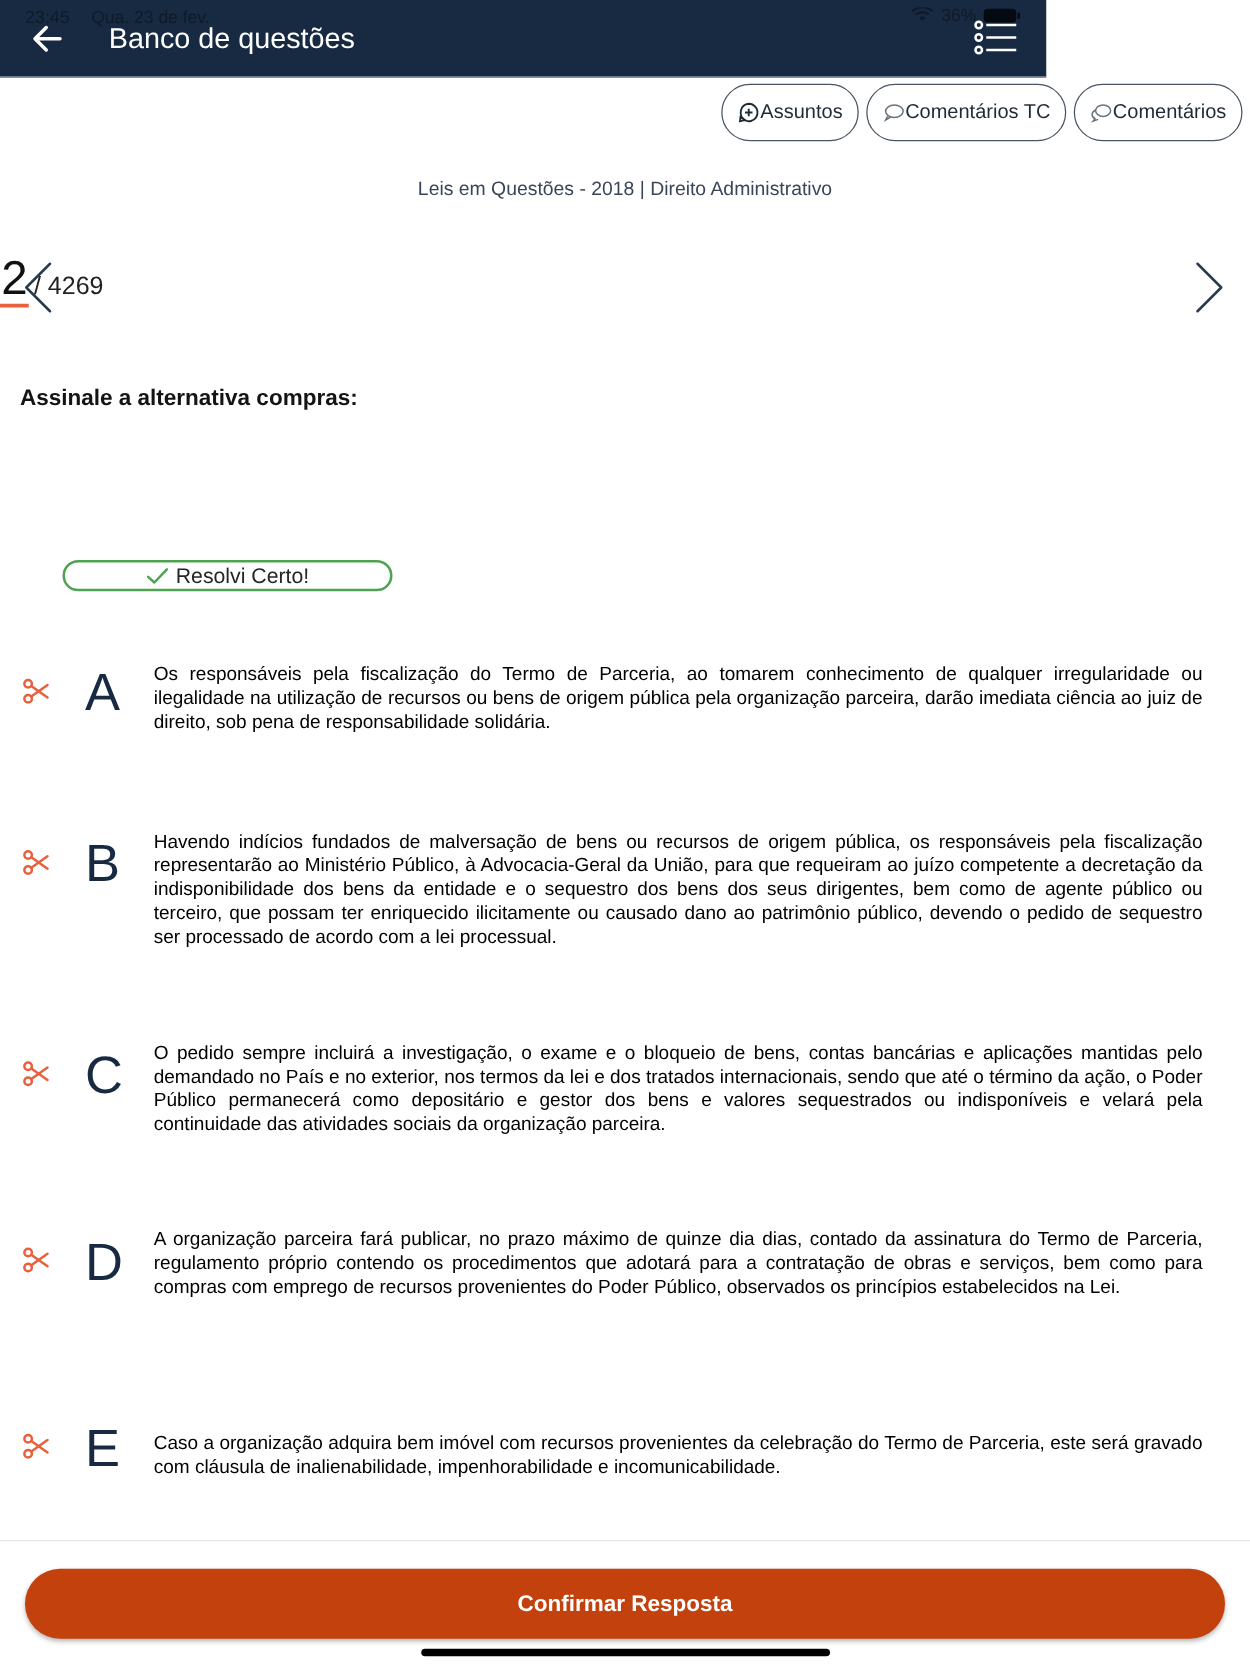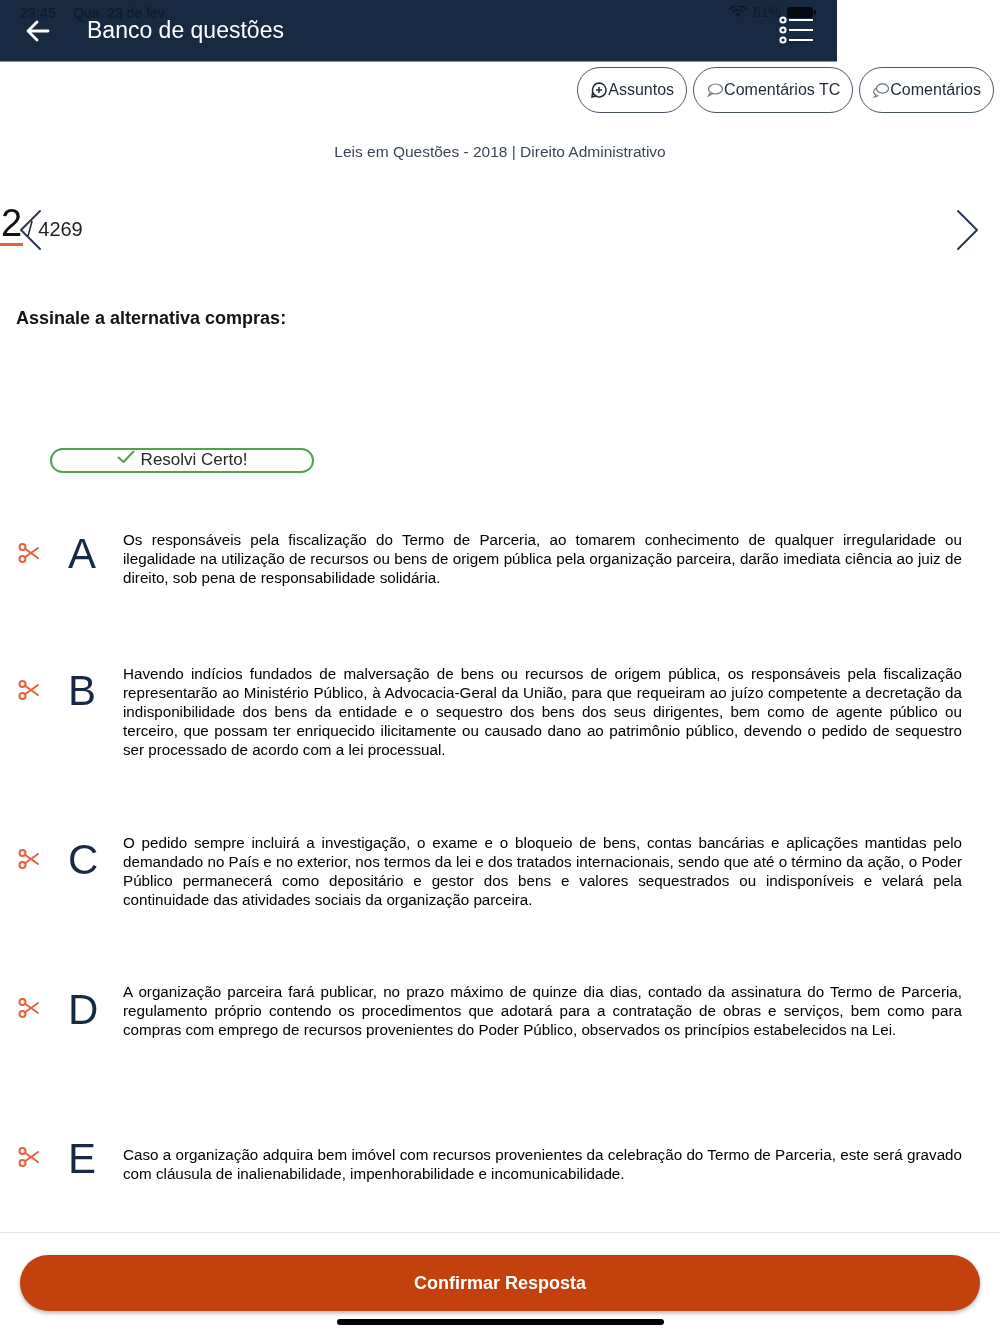--- a/index.html
+++ b/index.html
@@ -24,21 +24,21 @@
   .subtitle { position: absolute; left: 0; width: 1000px; top: 143px; text-align: center; font-size: 15.5px; color: #3a4658; }
 
   .nav-prev { position: absolute; left: 16px; top: 208px; width: 30px; height: 44px; cursor: pointer; }
   .nav-next { position: absolute; right: 18px; top: 208px; width: 30px; height: 44px; cursor: pointer; }
   .counter { position: absolute; left: 0; width: 824px; top: 203px; text-align: left; }
   .counter-current { display: inline-block; font-size: 38px; color: #111; border-bottom: 3px solid #e9603d; line-height: 40px; padding: 0 1px; }
   .counter-total { font-size: 20px; color: #222; margin-left: 4px; }
 
   .question { position: absolute; left: 16px; top: 308px; font-size: 18px; font-weight: bold; color: #141414; }
 
-  .result-badge { position: absolute; left: 50px; top: 448px; width: 264px; height: 25px; border: 2px solid #4ea350; border-radius: 13px; display: flex; justify-content: center; gap: 6px; font-size: 17px; color: #262626; }
+  .result-badge { position: absolute; left: 50px; top: 448px; width: 264px; height: 25px; border: 2px solid #4ea350; border-radius: 13px; display: flex; align-items: center; justify-content: center; gap: 6px; font-size: 17px; color: #262626; }
   .result-badge svg { width: 18px; height: 14px; }
 
   .alt { position: absolute; left: 0; width: 1000px; cursor: pointer; }
   .alt .scissors { position: absolute; left: 17px; width: 24px; height: 24px; }
   .alt .letter { position: absolute; left: 68px; font-size: 42px; color: #172a42; line-height: 44px; width: 40px; }
   .alt .text { position: absolute; left: 123px; width: 839px; font-size: 15.2px; line-height: 19px; color: #000000; text-align: justify; }
 
   .footer-line { position: absolute; left: 0; top: 1232px; width: 1000px; height: 1px; background: #e6e6e6; }
   .confirm-btn { position: absolute; left: 20px; top: 1255px; width: 960px; height: 56px; background: #c2410c; border-radius: 28px; color: #fff; font-size: 18px; font-weight: bold; display: flex; align-items: center; justify-content: center; box-shadow: 0 2px 4px rgba(0,0,0,0.3); cursor: pointer; border: none; }
   .home-indicator { position: absolute; left: 337px; top: 1319px; width: 327px; height: 6px; background: #000; border-radius: 3px; }
@@ -48,21 +48,21 @@
 
 <div class="header">
   <span class="status-time">23:45</span>
   <span class="status-date">Qua. 23 de fev.</span>
   <div class="status-right">
     <svg class="wifi" viewBox="0 0 18 12">
       <path d="M9 11 L6.5 8.3 A3.6 3.6 0 0 1 11.5 8.3 Z" fill="#0f1a28"></path>
       <path d="M3.8 5.8 A7.4 7.4 0 0 1 14.2 5.8" stroke="#0f1a28" stroke-width="1.8" fill="none"></path>
       <path d="M1 3 A11.3 11.3 0 0 1 17 3" stroke="#0f1a28" stroke-width="1.8" fill="none"></path>
     </svg>
-    <span>61%</span>
+    <span>36%</span>
     <span class="battery"></span>
   </div>
 
   <svg class="back-arrow" viewBox="0 0 28 26">
     <path d="M24 13 H5 M13 4 L4 13 L13 22" stroke="#ffffff" stroke-width="2.8" fill="none" stroke-linecap="round" stroke-linejoin="round"></path>
   </svg>
   <h1 class="header-title">Banco de questões</h1>
   <svg class="menu-icon" viewBox="0 0 36 28">
     <circle cx="4" cy="4" r="2.6" fill="none" stroke="#fff" stroke-width="2"></circle>
     <circle cx="4" cy="14" r="2.6" fill="none" stroke="#fff" stroke-width="2"></circle>

